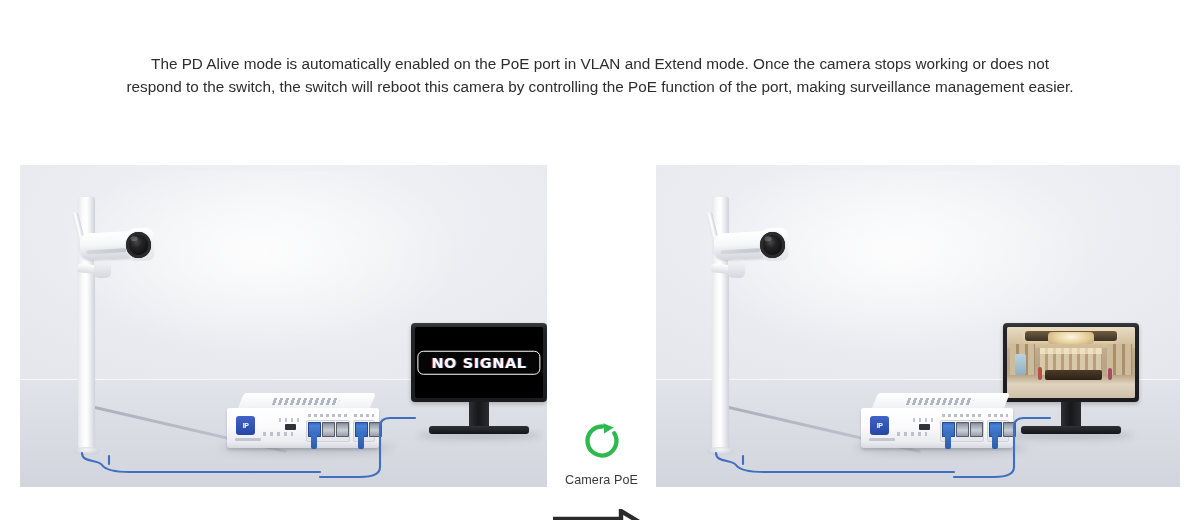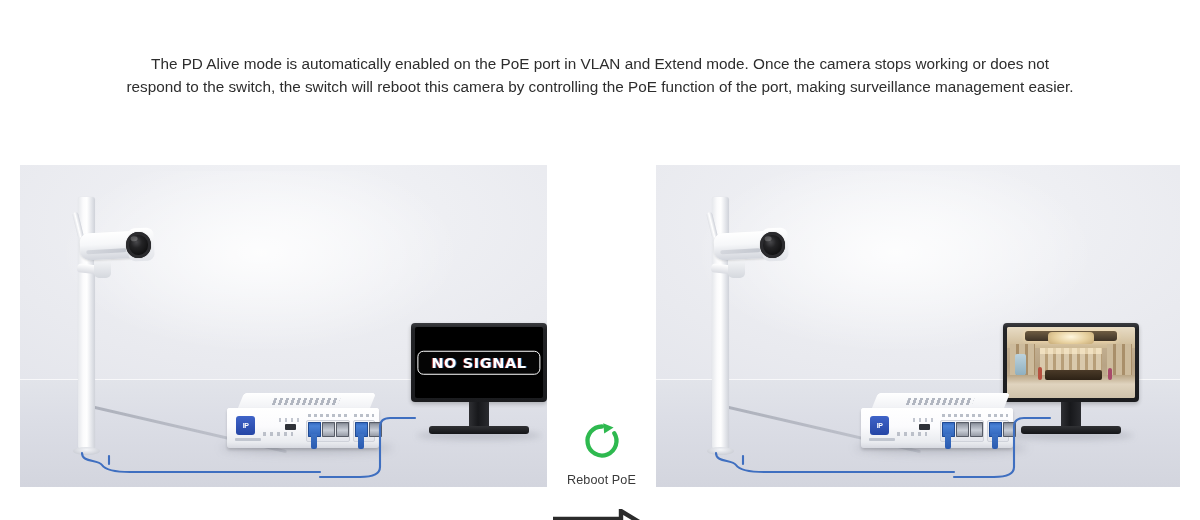--- a/index.html
+++ b/index.html
@@ -308,21 +308,21 @@
     </svg>
   </div>
 
   <div class="center">
     <div class="restart-icon">
       <svg width="42" height="42" viewBox="0 0 42 42" aria-hidden="true">
         <path d="M21 6.5 A14.5 14.5 0 1 0 33.2 13.2" fill="none" stroke="#2eb94f" stroke-width="4.3" stroke-linecap="round"></path>
         <path d="M22.2 3.2 L32.6 7.4 L23.2 13.6 Z" fill="#2eb94f"></path>
       </svg>
     </div>
-    <div class="restart-label">Reboot PoE</div>
+    <div class="restart-label">Camera PoE</div>
     <div class="big-arrow">
       <svg width="98" height="38" viewBox="0 0 98 38" aria-hidden="true">
         <path d="M2,10 L68,10 L68,2 L96,19 L68,36 L68,28 L2,28" fill="none" stroke="#2b2b2b" stroke-width="4.4" stroke-linecap="square" stroke-linejoin="miter"></path>
       </svg>
     </div>
   </div>
 
   <div class="panel panel-right">
     <div class="wallglow"></div>
     <div class="floor"></div>

